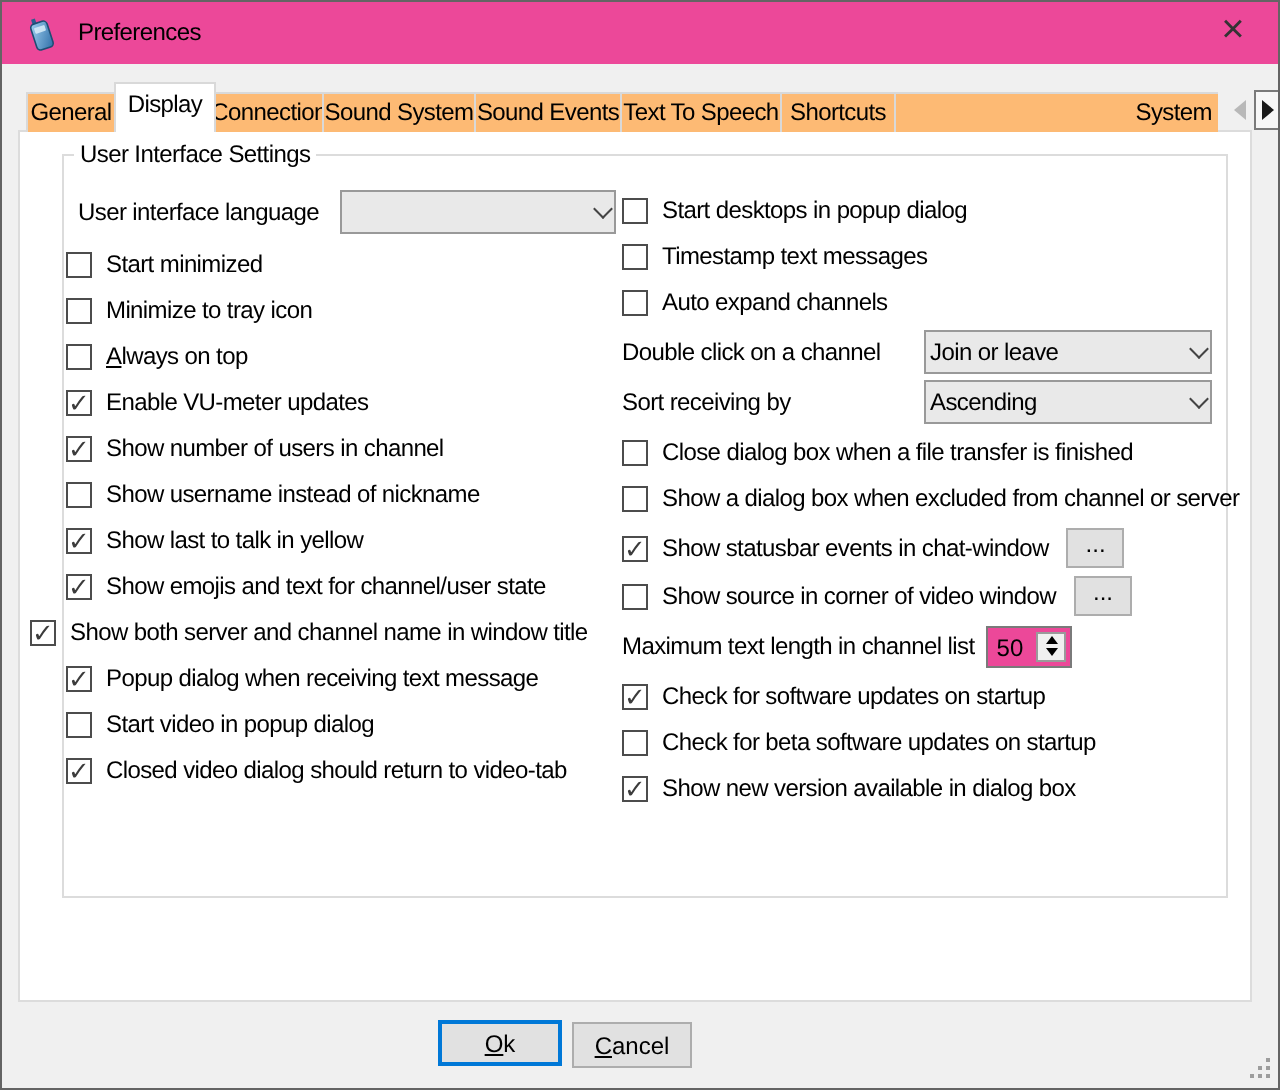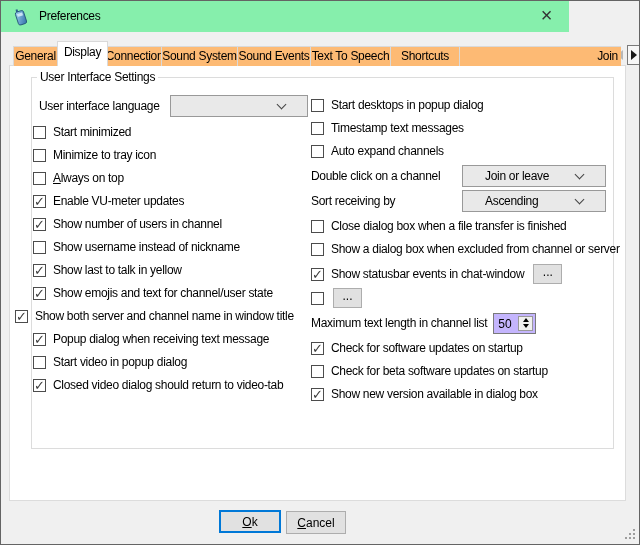--- a/index.html
+++ b/index.html
@@ -5,21 +5,21 @@
   html,body{margin:0;padding:0;background:#c8c8c8;}
   *{box-sizing:border-box;}
   .window{
     position:relative;width:640px;height:545px;
     background:#f0f0f0;border:1px solid #646464;
     font-family:"Liberation Sans","DejaVu Sans",sans-serif;
     font-size:12px;color:#000;overflow:hidden;
   }
   .label{letter-spacing:-0.3px;white-space:nowrap;}
   
-  .titlebar{position:absolute;left:0;top:0;width:568px;height:31px;background:#86efac;}
+  .titlebar{position:absolute;left:0;top:0;width:638px;height:31px;background:#ec4899;}
   .app-icon{position:absolute;left:11px;top:6px;width:18px;height:19px;}
   .title-text{position:absolute;left:38px;top:0;height:31px;line-height:31px;}
   .close-btn{position:absolute;right:0;top:0;width:45px;height:30px;text-align:center;
     line-height:28px;font-size:20px;color:#333;cursor:default;}
   
   .tabbar{position:absolute;left:12px;top:40px;height:25px;display:flex;align-items:flex-end;z-index:3;}
   .tab{height:20px;background:#fdba74;border:1px solid #d9d9d9;border-bottom:none;
     display:flex;align-items:center;justify-content:center;letter-spacing:-0.3px;
     margin-right:-1px;padding-bottom:2px;}
   .tab.selected{height:25px;background:#ffffff;z-index:4;padding-bottom:4px;}
@@ -34,28 +34,28 @@
   .groupbox{position:absolute;left:30px;top:76px;width:583px;height:372px;border:1px solid #dcdcdc;z-index:1;}
   .group-title{position:absolute;left:36px;top:69px;height:14px;line-height:14px;background:#fff;padding:0 3px;z-index:2;}
   
   .row{position:absolute;display:flex;align-items:center;height:16px;z-index:2;}
   .checkbox{width:13px;height:13px;border:1px solid #4c4c4c;background:#fff;flex:0 0 13px;
     position:relative;cursor:default;}
   .checkbox.checked::after{content:"\2713";position:absolute;left:0px;top:-2px;width:11px;
     font-size:13px;font-weight:bold;color:#3b3b3b;line-height:15px;}
   .cb-label{margin-left:7px;}
   .combo{height:22px;background:#e9e9e9;border:1px solid #999;display:flex;align-items:center;
-    padding:0 22px;position:relative;cursor:default;}
+    padding:0 2px;position:relative;cursor:default;}
   .combo .value{flex:1;letter-spacing:-0.3px;}
   .chevron{width:7px;height:7px;border-right:1.2px solid #444;border-bottom:1.2px solid #444;
     transform:rotate(45deg);margin-top:-4px;flex:0 0 7px;}
   .combo-abs{position:absolute;z-index:2;}
   .more-btn{margin-left:9px;width:29px;height:20px;background:#e1e1e1;border:1px solid #adadad;
     text-align:center;line-height:14px;cursor:default;}
-  .spinbox{margin-left:6px;width:43px;height:21px;border:1px solid #7a7a7a;background:#c4b5fd;position:relative;}
+  .spinbox{margin-left:6px;width:43px;height:21px;border:1px solid #7a7a7a;background:#ec4899;position:relative;}
   .spin-value{position:absolute;left:4px;top:2px;line-height:16px;}
   .spin-buttons{position:absolute;right:2px;top:2px;bottom:2px;width:15px;border:1px solid #9a9a9a;
     background:#f0f0f0;display:flex;flex-direction:column;}
   .spin-half{flex:1;display:flex;align-items:center;justify-content:center;}
   .tri-up{width:0;height:0;border-left:3px solid transparent;border-right:3px solid transparent;border-bottom:4px solid #000;}
   .tri-down{width:0;height:0;border-left:3px solid transparent;border-right:3px solid transparent;border-top:4px solid #000;}
   
   .btn{position:absolute;height:23px;background:#e1e1e1;border:1px solid #adadad;
     display:flex;align-items:center;justify-content:center;cursor:default;}
   .btn.focused{border:2px solid #0078d7;}
@@ -98,25 +98,25 @@
       </div>
     <div class="tab" style="width:77px">
         <span>Sound System</span>
       </div>
     <div class="tab" style="width:74px">
         <span>Sound Events</span>
       </div>
     <div class="tab" style="width:81px">
         <span>Text To Speech</span>
       </div>
-    <div class="tab" style="width:70px">
+    <div class="tab" style="width:58px">
         <span>Shortcuts</span>
       </div>
     <div class="tab clipped" style="width:162px">
-        <span>Join</span>
+        <span>System</span>
       </div>
   </div>
   <div class="tab-scroll left">
       <span class="tri-left"></span>
     </div>
   <div class="tab-scroll right">
       <span class="tri-right"></span>
     </div>
 
   <div class="pane"></div>
@@ -216,20 +216,21 @@
     <span class="checkbox"></span>
     <span class="cb-label label">Show a dialog box when excluded from channel or server</span>
   </div>
   <div class="row" style="left:310px;top:262px;height:22px">
     <span class="checkbox checked"></span>
     <span class="cb-label label">Show statusbar events in chat-window</span>
     <span class="more-btn">...</span>
   </div>
   <div class="row" style="left:310px;top:286px;height:22px">
     <span class="checkbox"></span>
+    <span class="cb-label label">Show source in corner of video window</span>
     <span class="more-btn">...</span>
   </div>
 
   <div class="row" style="left:310px;top:311px;height:22px">
     <span class="label">Maximum text length in channel list</span>
     <span class="spinbox">
       <span class="spin-value">50</span>
       <span class="spin-buttons">
         <span class="spin-half">
             <span class="tri-up"></span>

